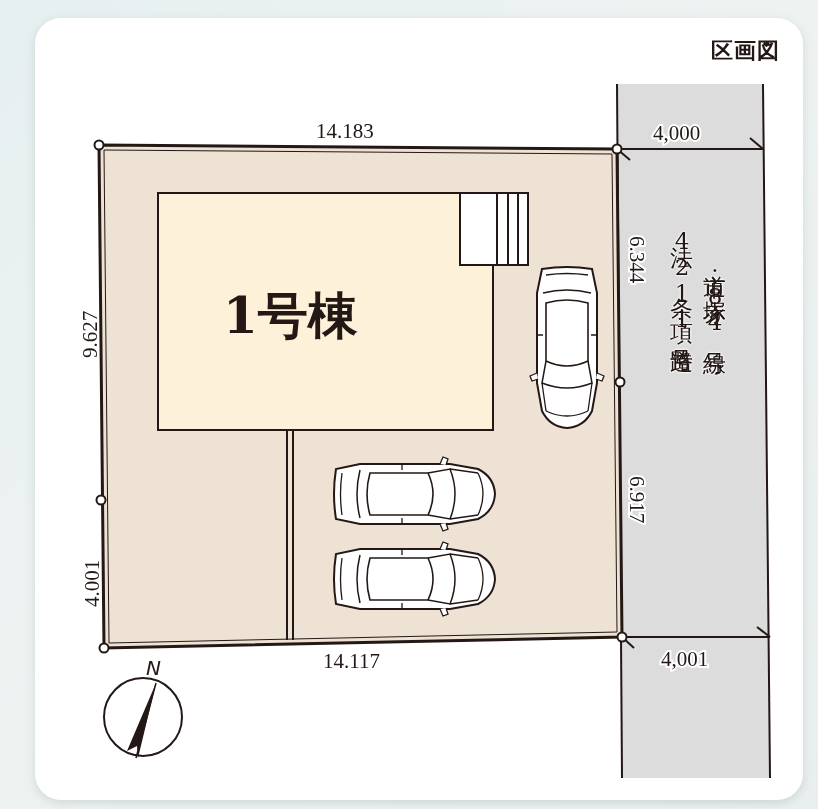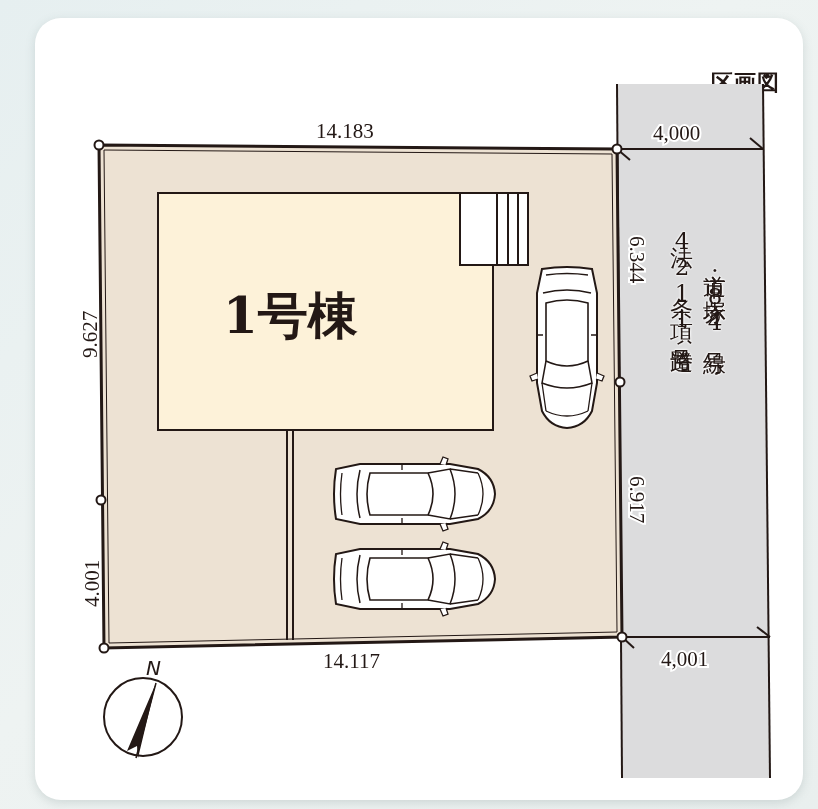--- a/index.html
+++ b/index.html
@@ -10,21 +10,21 @@
     font-family: "DejaVu Serif", serif;
   }
   .card {
     position:absolute; left:35px; top:18px; width:768px; height:782px;
     background:#ffffff; border-radius:26px;
     box-shadow: 0 3px 10px rgba(120,140,140,0.25);
   }
   .title {
     position:absolute; right:38px; top:36px;
     font-family: "DejaVu Sans", sans-serif; font-weight:bold;
-    font-size:22px; color:#231815; letter-spacing:1px;margin-top:32px;
+    font-size:22px; color:#231815; letter-spacing:1px;
   }
   svg.plan { position:absolute; left:0; top:0; }
   .dim { font-family: "Liberation Serif", "DejaVu Serif", serif; font-size:21px; fill:#231815; }
   .dim-halo { stroke:#ffffff; stroke-width:4px; paint-order:stroke; }
   .bld { font-family:"DejaVu Serif", serif; font-size:50px; fill:#231815; font-weight:bold; }
   .road-col {
     position:absolute; writing-mode: vertical-rl; text-orientation: upright;
     font-family:"DejaVu Serif", serif; font-size:23px; color:#231815; line-height:1;
     text-shadow: 0 0 2px #fff, 0 0 2px #fff, 0 0 3px #fff;
   }

